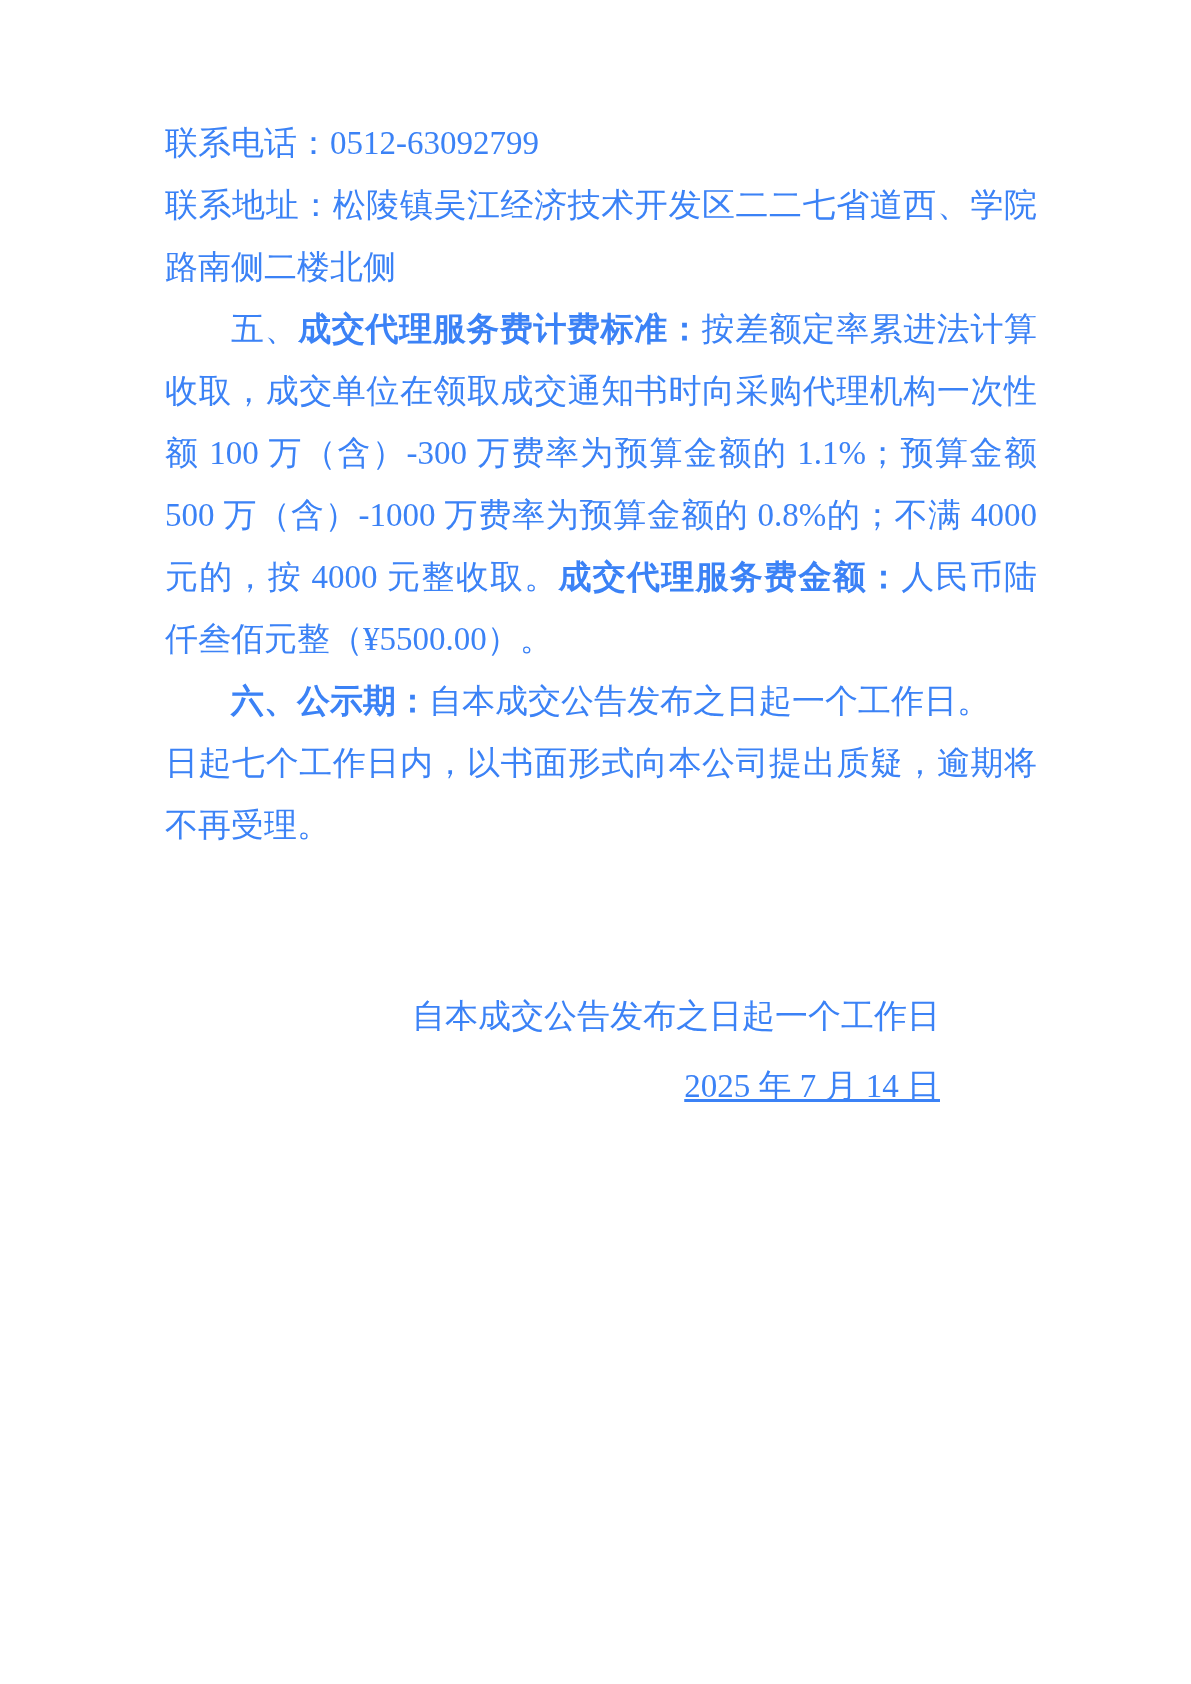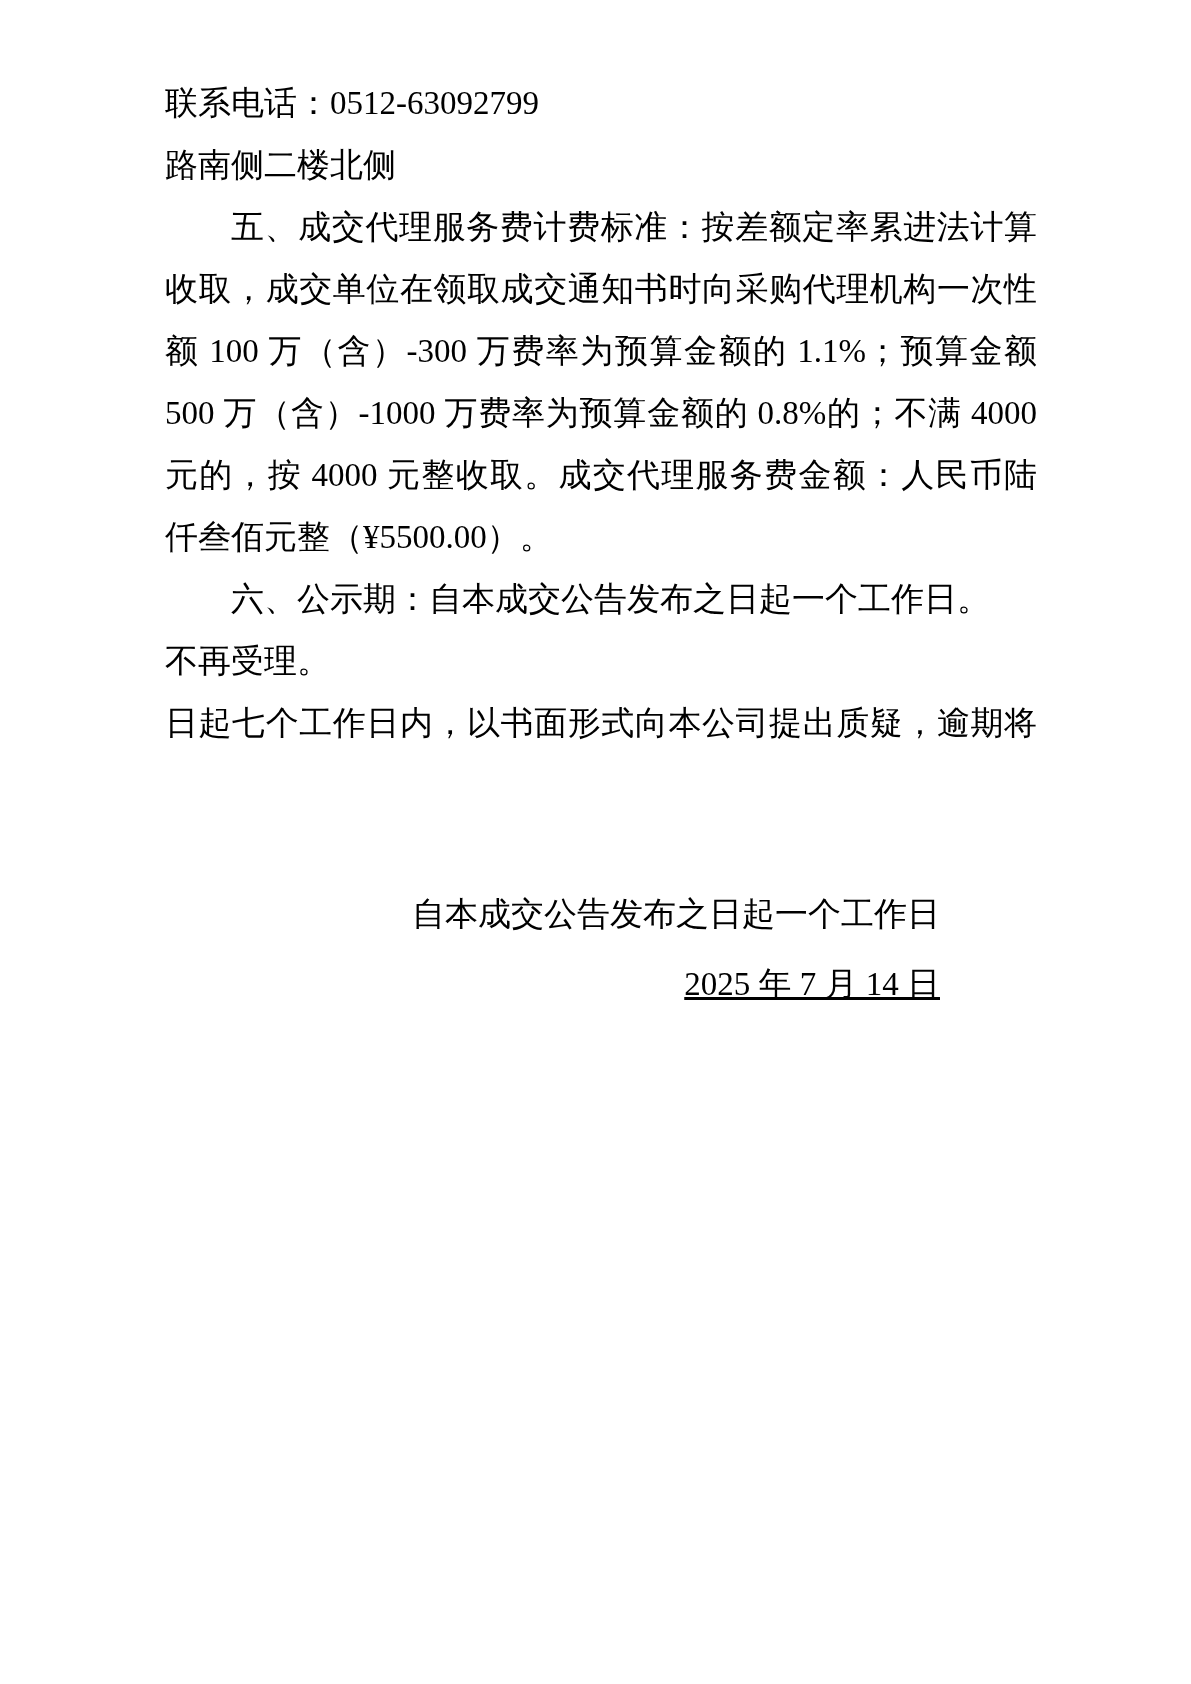--- a/index.html
+++ b/index.html
@@ -12,66 +12,67 @@
     width: 1191px;
     height: 1684px;
     background: #ffffff;
     overflow: hidden;
   }
   .doc-body {
     position: absolute;
     left: 165px;
     top: 0;
     width: 872px;
-    padding-top: 72px;
+    padding-top: 112px;
     font-family: "Liberation Serif", "DejaVu Serif", serif;
     font-size: 33px;
     line-height: 62px;
-    color: #000000;
+    color: #3b82f6;
   }
   .line {
     text-align: left;
   }
   .line.justify {
     text-align: justify;
     text-align-last: justify;
   }
   .line.indent {
     text-indent: 66px;
   }
   .hei {
     font-family: "Liberation Sans", "DejaVu Sans", sans-serif;
-    font-weight: 400;
+    font-weight: 700;
   }
   .signature {
     text-align: right;
     padding-right: 97px;
   }
   .signature.company {
     margin-top: 129px;
   }
   .signature.date {
     margin-top: 8px;
     text-decoration: underline;
   }
 </style>
 </head>
 <body>
 
 <div class="page">
   <div class="doc-body">
     <div id="lines-container">
         <div class="line"><span>联系电话：0512-63092799</span></div>
+        <div class="line justify"><span>联系地址：松陵镇吴江经济技术开发区二二七省道西、学院</span></div>
         <div class="line"><span>路南侧二楼北侧</span></div>
         <div class="line justify indent"><span>五、</span><span class="hei">成交代理服务费计费标准：</span><span>按差额定率累进法计算</span></div>
         <div class="line justify"><span>收取，成交单位在领取成交通知书时向采购代理机构一次性</span></div>
         <div class="line justify"><span>额 100 万（含）-300 万费率为预算金额的 1.1%；预算金额</span></div>
         <div class="line justify"><span>500 万（含）-1000 万费率为预算金额的 0.8%的；不满 4000</span></div>
         <div class="line justify"><span>元的，按 4000 元整收取。</span><span class="hei">成交代理服务费金额：</span><span>人民币陆</span></div>
         <div class="line"><span>仟叁佰元整（¥5500.00）。</span></div>
         <div class="line indent"><span class="hei">六、公示期：</span><span>自本成交公告发布之日起一个工作日。</span></div>
+        <div class="line justify"><span>日起七个工作日内，以书面形式向本公司提出质疑，逾期将</span></div>
         <div class="line"><span>不再受理。</span></div>
-        <div class="line justify"><span>日起七个工作日内，以书面形式向本公司提出质疑，逾期将</span></div>
       </div>
     <div class="line signature company">自本成交公告发布之日起一个工作日</div>
     <div class="line signature date">2025 年 7 月 14 日</div>
   </div>
 </div>
 
 </body></html>

